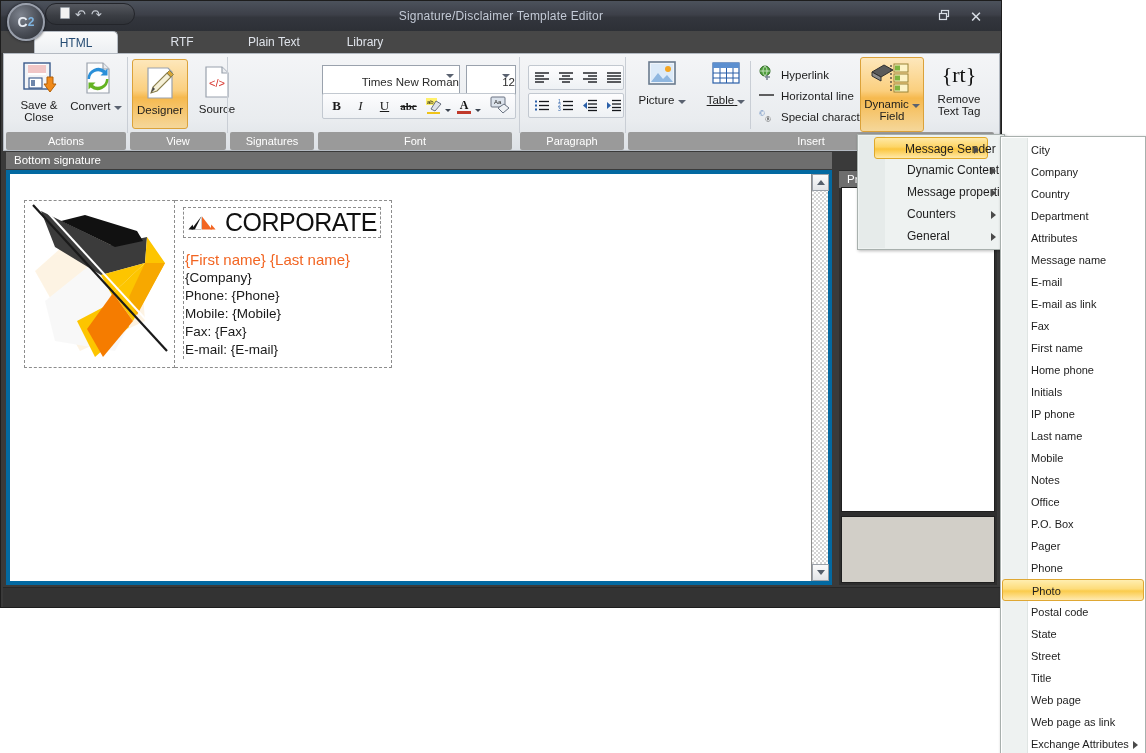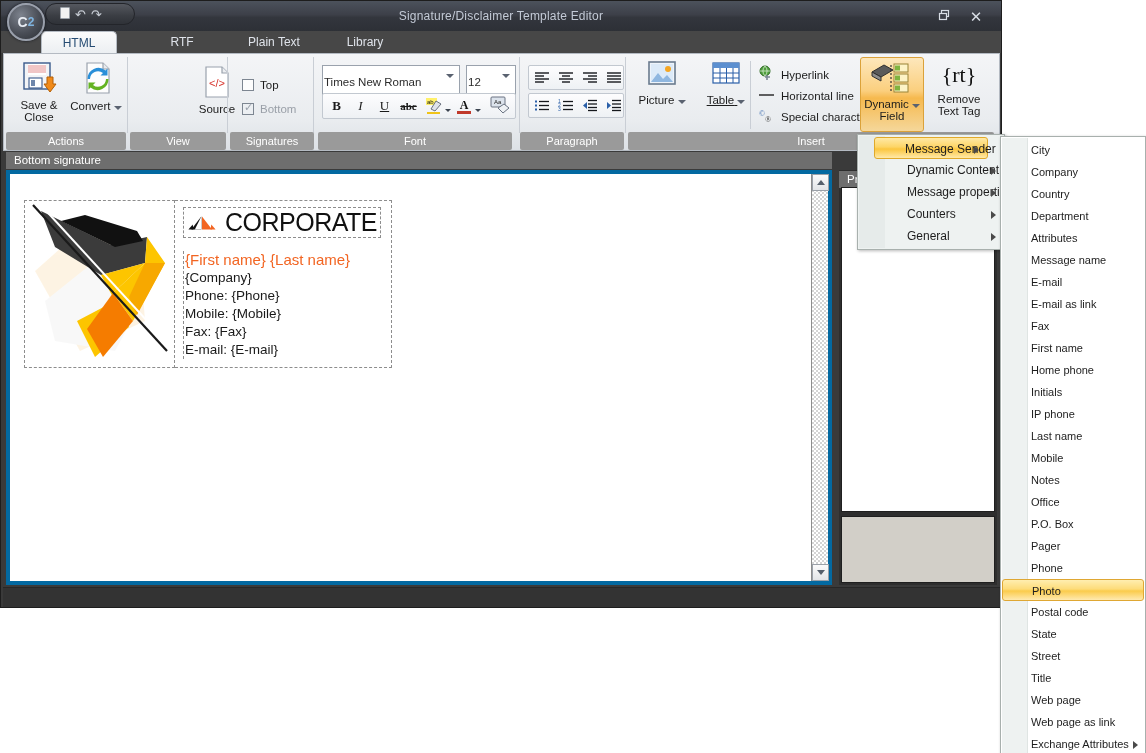--- a/index.html
+++ b/index.html
@@ -113,21 +113,21 @@
   
   .tbtn {
     position:absolute; width:23px; height:22px; cursor:pointer;
     display:flex; align-items:center; justify-content:center;
     font-size: 13px; color:#1a1a1a;
     border:1px solid transparent;
   }
   .tbox {
     position:absolute; height:34px; background:#fff; border:1px solid #9aa2ad;
     font-size:11.5px; color:#2b2b2b; display:flex; align-items:center;
-    padding-left:1px; cursor:pointer;
+    padding-left:1px; cursor:pointer;justify-content:flex-end;
   }
   .tbox .caret { position:absolute; right:5px; top:8px; }
   .caret {
     width:0;height:0;border-left:4px solid transparent;border-right:4px solid transparent;
     border-top:4px solid #5a6270; display:inline-block;
   }
   .caret-sm {
     width:0;height:0;border-left:3px solid transparent;border-right:3px solid transparent;
     border-top:3px solid #3c4450; display:inline-block;
   }
@@ -271,21 +271,21 @@
       </div>
     </div>
 
     <div class="qat">
       <span class="qat-icon"><span class="page-glyph"></span></span>
       <span class="qat-icon">↶</span>
       <span class="qat-icon">↷</span>
     </div>
 
     <div class="tabstrip">
-      <div class="tab active" style="left:40px;width:76px;">HTML</div>
+      <div class="tab active" style="left:33px;width:84px;">HTML</div>
       <div class="tab" style="left:140px;width:82px;">RTF</div>
       <div class="tab" style="left:228px;width:90px;">Plain Text</div>
       <div class="tab" style="left:322px;width:84px;">Library</div>
     </div>
 
     <div class="ribbon">
 
       <div class="rgroup" style="left:2px;width:122px;">
         <div class="bigbtn" style="left:6px;top:6px;width:54px;">
           <span class="ic">
@@ -315,44 +315,44 @@
               <path d="M26 18 a8 8 0 0 1 -13 6 l2.5 -2.5 h-7 v7 l2 -2 a11 11 0 0 0 18 -8.5 z" fill="#63b322"></path>
             </svg>
           </span>
           <span>Convert</span>
           <span class="caret" style="margin-top:7px;"></span>
         </div>
         <div class="gsep"></div>
       </div>
 
       <div class="rgroup" style="left:124px;width:100px;">
+        <div class="bigbtn sel" style="left:4px;top:4px;width:56px;height:70px;padding-top:6px;">
+          <span class="ic">
+            <svg width="36" height="34" viewBox="0 0 36 34">
+              <path d="M6 2 h20 l4 4 v26 h-24 z" fill="#ffffff" stroke="#9aa2ad" stroke-width="1.2"></path>
+              <path d="M9 27 l2 -6 l14 -14 l4 4 l-14 14 z" fill="#f5f0d8" stroke="#8a7f4c" stroke-width="1.1"></path>
+              <path d="M25 7 l4 4 l2.5 -2.5 l-4 -4 z" fill="#d6a63a" stroke="#8a7f4c" stroke-width="1"></path>
+              <path d="M9 27 l2 -6 l2 2 z" fill="#4a4a4a"></path>
+            </svg>
+          </span>
+          <span>Designer</span>
+        </div>
         <div class="bigbtn" style="left:64px;top:4px;width:50px;padding-top:6px;">
           <span class="ic">
             <svg width="32" height="34" viewBox="0 0 32 34">
               <path d="M5 2 h16 l6 6 v24 h-22 z" fill="#ffffff" stroke="#9aa2ad" stroke-width="1.2"></path>
               <path d="M21 2 v6 h6" fill="#eceef1" stroke="#9aa2ad" stroke-width="1.2"></path>
               <text x="16" y="22" font-family="Liberation Sans, sans-serif" font-size="11" fill="#d7352e" text-anchor="middle">&lt;/&gt;</text>
             </svg>
           </span>
           <span>Source</span>
         </div>
         <div class="gsep"></div>
       </div>
 
-      <div class="rgroup" style="left:224px;width:86px;">
-        <div class="smallbtn" style="left:14px;top:24px;">
-          <span class="chk"></span>
-          <span>Top</span>
-        </div>
-        <div class="smallbtn" style="left:14px;top:48px;color:#9aa0a8;">
-          <span class="chk on"></span>
-          <span>Bottom</span>
-        </div>
-        <div class="gsep"></div>
-      </div>
 
       <div class="rgroup" style="left:310px;width:206px;">
         <div class="tbox" style="left:8px;top:10px;width:138px;">
           <span>Times New Roman</span>
           <span class="caret"></span>
         </div>
         <div class="tbox" style="left:152px;top:10px;width:50px;">
           <span>12</span>
           <span class="caret"></span>
         </div>

